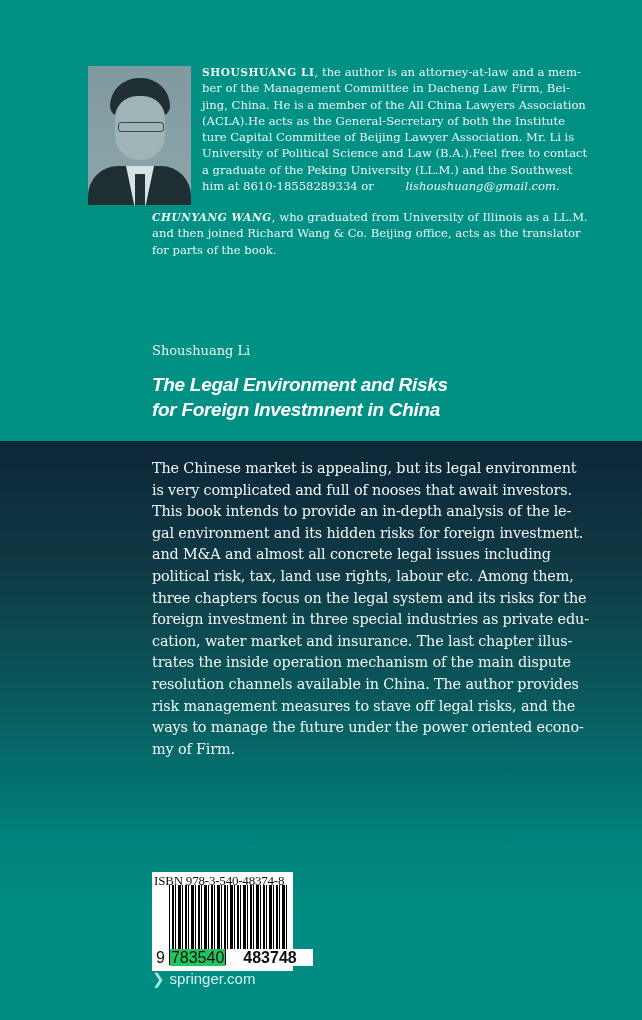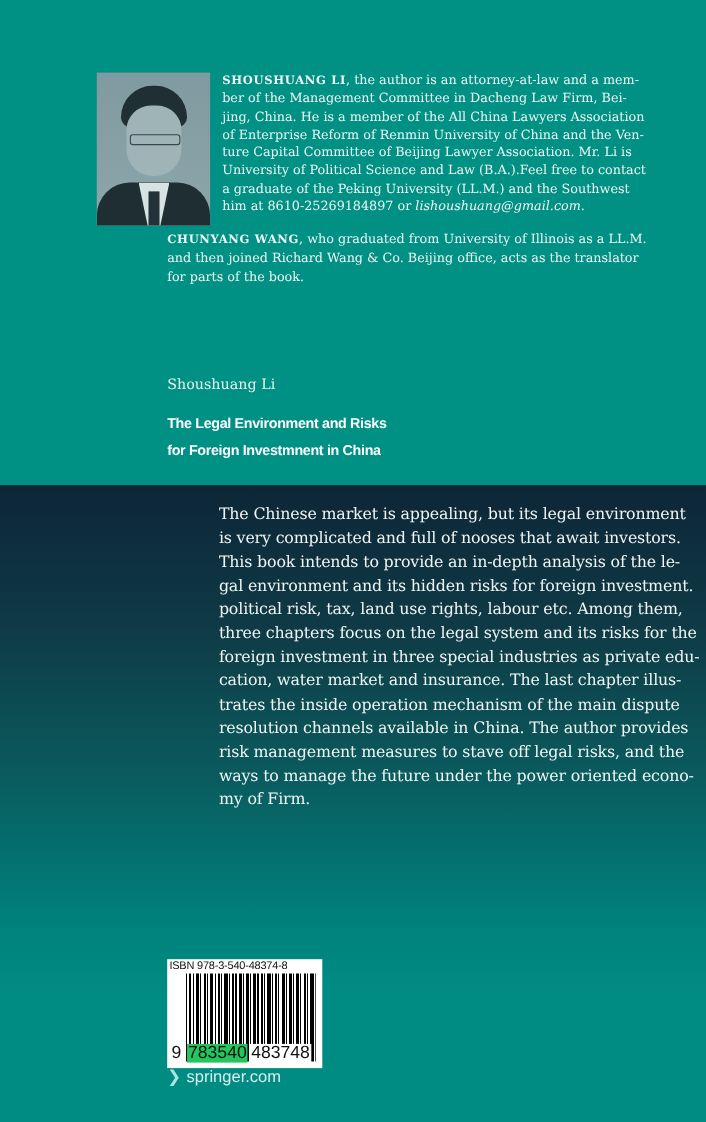--- a/index.html
+++ b/index.html
@@ -28,69 +28,70 @@
     .photo .suit { position:absolute; left:0; top:100px; width:103px; height:45px; background:#1e2e33; border-radius:30px 30px 0 0; }
     .photo .shirt { position:absolute; left:38px; top:100px; width:28px; height:40px; background:#d7e2e2; clip-path: polygon(0 0, 100% 0, 70% 100%, 30% 100%); }
     .photo .tie { position:absolute; left:47px; top:108px; width:10px; height:32px; background:#223238; }
 
     .bio {
       position: absolute; left: 202px; top: 64px; width: 420px;
       font-size: 11.6px; line-height: 16.3px; color: #eef6f4;
     }
     .bio p { margin: 0; }
     .bio .sc { font-weight: bold; letter-spacing: 0.6px; font-size: 10.5px; }
-    .bio i { font-style: italic; }
+    .bio i { font-style: italic; margin-left: 28px; }
     .bio2 {
       position: absolute; left: 152px; top: 209px; width: 470px;
       font-size: 11.6px; line-height: 16.3px; color: #eef6f4;
     }
-    .bio2 .sc { font-weight: bold; letter-spacing: 0.6px; font-size: 10.5px; }
+    .bio2 .sc { font-weight: bold; letter-spacing: 0.6px; font-size: 10.5px; font-style: italic; }
 
     .author {
       position: absolute; left: 152px; top: 343px;
       font-size: 13px; color: #e9f3f1;
     }
     .title {
       position: absolute; left: 152px; top: 372px; width: 470px;
       font-family: "Liberation Sans", "DejaVu Sans", sans-serif;
-      font-weight: bold; font-size: 13px; line-height: 25px; color: #ffffff;
+      font-weight: bold; font-size: 19px; line-height: 25px; color: #ffffff;
       letter-spacing: -0.3px;
+      font-style: italic;
     }
     .blurb {
       position: absolute; left: 152px; top: 458px; width: 470px;
       font-size: 14.4px; line-height: 21.6px; color: #f1f6f5;
       letter-spacing: -0.15px;
     }
-    .blurb span { display: block; white-space: nowrap; margin-left: 47px; }
+    .blurb span { display: block; white-space: nowrap; }
 
     .barcode {
       position: absolute; left: 152px; top: 872px; width: 141px; height: 99px;
       background: #ffffff;
     }
     .barcode .isbn {
       position: absolute; left: 2px; top: 1px;
-      font-family: Liberation Sans, sans-serif;
-      font-size: 10px; color: #111; letter-spacing: -0.2px; white-space: nowrap;
+      font-family: Liberation Serif, serif;
+      font-size: 13px; color: #111; letter-spacing: -0.2px; white-space: nowrap;
     }
     .barcode .bars {
       position: absolute; left: 17px; top: 13px; width: 118px; height: 80px;
       background: repeating-linear-gradient(to right,
         #000 0px, #000 1px, #fff 1px, #fff 3px,
         #000 3px, #000 5px, #fff 5px, #fff 6px,
         #000 6px, #000 7px, #fff 7px, #fff 9px,
         #000 9px, #000 12px, #fff 12px, #fff 13px);
     }
     .barcode .num {
       position: absolute; left: 3px; top: 77px; background: transparent;
       font-family: "Liberation Sans", "DejaVu Sans", sans-serif;
       font-size: 16px; color: #111; white-space: nowrap;
     }
     .barcode .num .n0 { background:#fff; padding: 0 1px; }
     .barcode .num .n1 { background:#22c55e; margin-left: 4px; padding: 0 1px; }
-    .barcode .num .n2 { background:#fff; margin-left: 2px; padding: 0 1px; }
+    .barcode .num .n2 { background:#fff; margin-left: 2px; padding: 0 16px; font-weight: bold; }
 
     .springer {
       position: absolute; left: 152px; top: 970px;
       font-family: "Liberation Sans", "DejaVu Sans", sans-serif;
       font-size: 15px; color: #d8f0ec;
     }
     .springer .chev { color: #a8e6de; font-weight: bold; margin-right: 5px; }
   </style>
 </head>
 <body>
@@ -104,45 +105,46 @@
   <div class="glasses"></div>
   <div class="suit"></div>
   <div class="shirt"></div>
   <div class="tie"></div>
 </div>
 
 <div class="bio">
   <p><span class="sc">SHOUSHUANG LI</span><span>, the author is an attorney-at-law and a mem-</span></p>
   <p>ber of the Management Committee in Dacheng Law Firm, Bei-</p>
   <p>jing, China. He is a member of the All China Lawyers Association</p>
-  <p>of Enterprise Reform of Renmin University of China and the Ven-</p>
+  <p>(ACLA).He acts as the General-Secretary of both the Institute</p>
   <p>ture Capital Committee of Beijing Lawyer Association. Mr. Li is</p>
   <p>University of Political Science and Law (B.A.).Feel free to contact</p>
   <p>a graduate of the Peking University (LL.M.) and the Southwest</p>
-  <p><span>him at 8610-25269184897 or </span><i>lishoushuang@gmail.com</i><span>.</span></p>
+  <p><span>him at 8610-18558289334 or </span><i>lishoushuang@gmail.com</i><span>.</span></p>
 </div>
 
 <div class="bio2">
   <div><span class="sc">CHUNYANG WANG</span><span>, who graduated from University of Illinois as a LL.M.</span></div>
   <div>and then joined Richard Wang &amp; Co. Beijing office, acts as the translator</div>
   <div>for parts of the book.</div>
 </div>
 
 <div class="author">Shoushuang Li</div>
 
 <div class="title">
   <div>The Legal Environment and Risks</div>
   <div>for Foreign Investmnent in China</div>
 </div>
 
 <div class="blurb">
   <span>The Chinese market is appealing, but its legal environment</span>
   <span>is very complicated and full of nooses that await investors.</span>
   <span>This book intends to provide an in-depth analysis of the le-</span>
   <span>gal environment and its hidden risks for foreign investment.</span>
+  <span>and M&amp;A and almost all concrete legal issues including</span>
   <span>political risk, tax, land use rights, labour etc. Among them,</span>
   <span>three chapters focus on the legal system and its risks for the</span>
   <span>foreign investment in three special industries as private edu-</span>
   <span>cation, water market and insurance. The last chapter illus-</span>
   <span>trates the inside operation mechanism of the main dispute</span>
   <span>resolution channels available in China. The author provides</span>
   <span>risk management measures to stave off legal risks, and the</span>
   <span>ways to manage the future under the power oriented econo-</span>
   <span>my of Firm.</span>
 </div>

